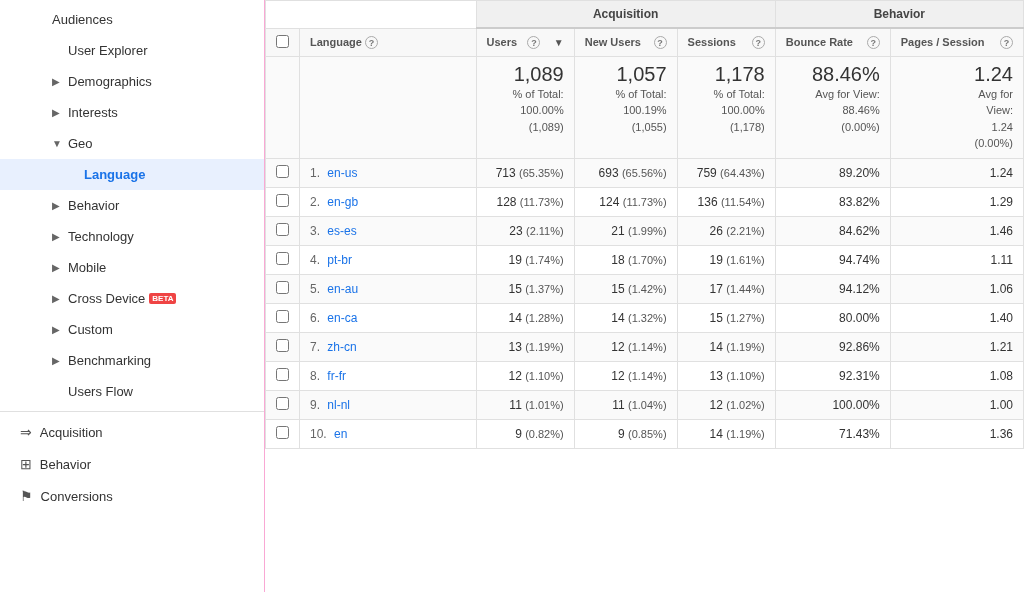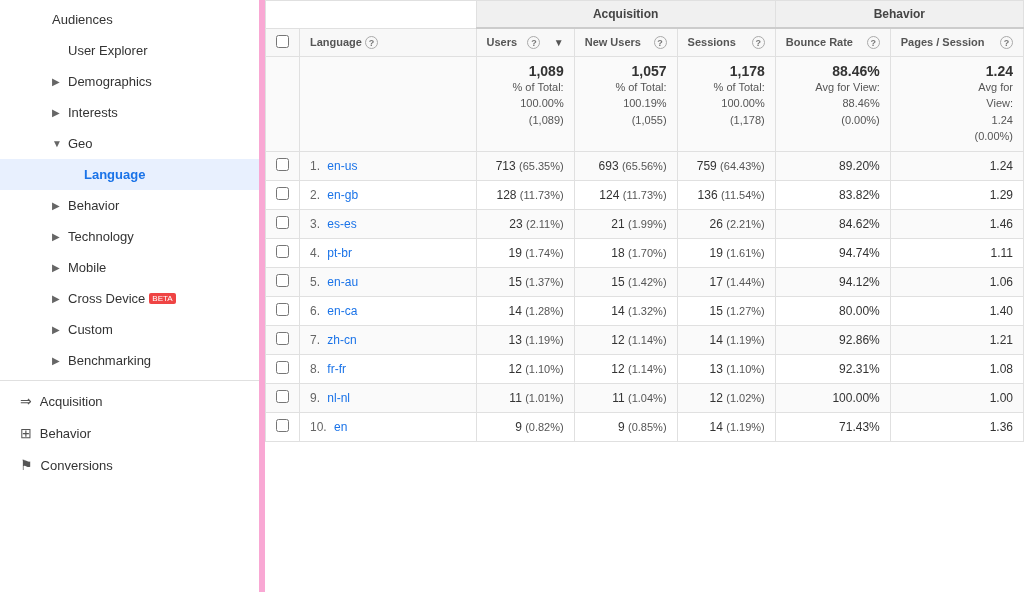--- a/index.html
+++ b/index.html
@@ -12,21 +12,21 @@
       width: 1024px;
       height: 592px;
       overflow: hidden;
     }
 
     
     .sidebar {
       width: 265px;
       min-width: 265px;
       background: #fff;
-      border-right: 6px solid #f9a8d4;
+      border-right: 1px solid #f9a8d4;
       overflow-y: auto;
       padding-top: 4px;
     }
     .sidebar-item {
       display: flex;
       align-items: center;
       padding: 8px 16px 8px 20px;
       cursor: pointer;
       color: #333;
       font-size: 13px;
@@ -47,21 +47,21 @@
       font-size: 10px;
     }
     .sidebar-item.top-level {
       font-weight: 500;
       padding-left: 20px;
     }
     .beta-badge {
       background: #ef4444;
       color: #fff;
       font-size: 8px;
-      font-weight: normal;
+      font-weight: bold;
       padding: 1px 3px;
       border-radius: 2px;
       margin-left: 4px;
       vertical-align: middle;
     }
     .sidebar-section-icon {
       color: #666;
       margin-right: 6px;
     }
     .divider { border-bottom: 1px solid #e0e0e0; margin: 4px 0; }
@@ -108,21 +108,21 @@
       border-bottom: 2px solid #ccc;
     }
     .totals-row td {
       background: #fafafa;
       text-align: right;
       vertical-align: top;
     }
     .totals-row td:first-child { text-align: center; }
     .totals-row td:nth-child(2) { text-align: left; }
 
-    .metric-value { font-weight: bold; font-size: 14px; color: #333; }
+    .metric-value { font-weight: normal; font-size: 20px; color: #333; }
     .metric-sub { font-size: 11px; color: #555; line-height: 1.5; }
 
     .link-blue { color: #1a73e8; text-decoration: none; }
 
     .row-num { color: #666; margin-right: 4px; }
     .bold-val { font-weight: normal; }
     .pct-val { color: #555; font-size: 11px; }
 
     .checkbox-cell {
       text-align: center;
@@ -199,20 +199,24 @@
     <span>Cross Device</span>
     <span class="beta-badge">BETA</span>
   </div>
   <div class="sidebar-item indent2">
     <span class="sidebar-arrow">▶</span>
     <span>Custom</span>
   </div>
   <div class="sidebar-item indent2">
     <span class="sidebar-arrow">▶</span>
     <span>Benchmarking</span>
+  </div>
+  <div class="sidebar-item indent2">
+    <span class="sidebar-arrow"></span>
+    <span>Users Flow</span>
   </div>
 
   <div class="divider"></div>
 
   <div class="sidebar-item top-level">
     <span class="sidebar-section-icon" style="margin-right:8px; color:#555; font-size:14px;">⇒</span>
     <span>Acquisition</span>
   </div>
   <div class="sidebar-item top-level">
     <span class="sidebar-section-icon" style="margin-right:8px; color:#555; font-size:14px;">⊞</span>

